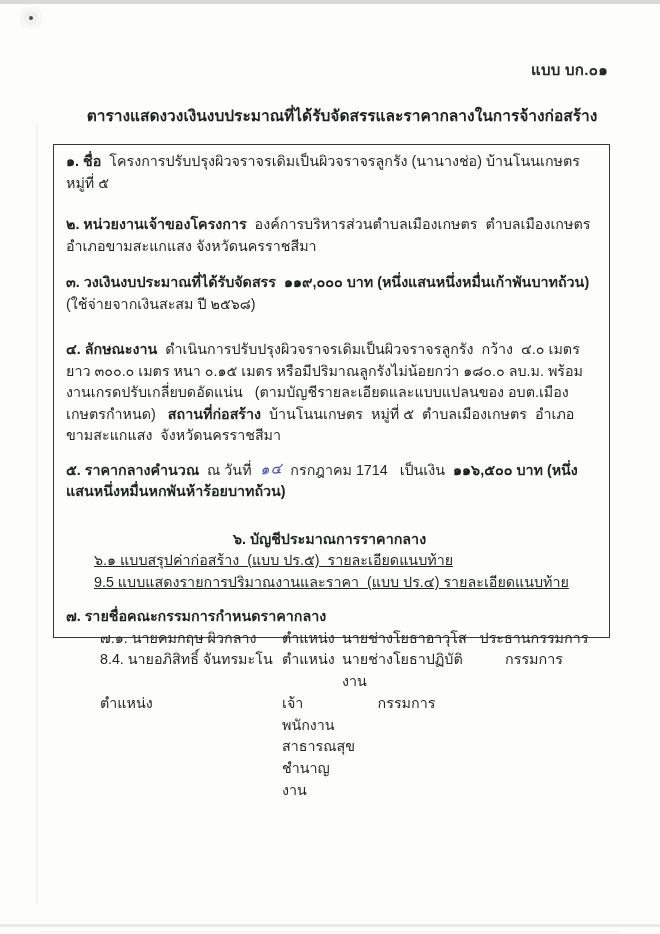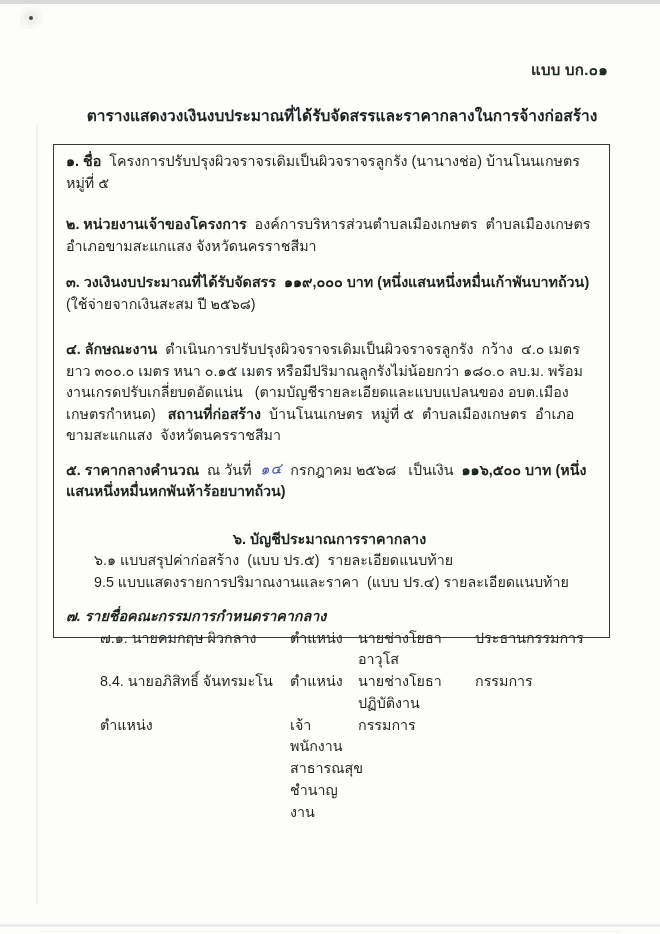--- a/index.html
+++ b/index.html
@@ -31,40 +31,40 @@
     border:1.6px solid #383838;
     box-sizing:border-box;
     padding:6px 16px 0 12px;
   }
   .box p{margin:0;font-size:14.3px;line-height:21.5px;white-space:pre-wrap;}
   .gap1{margin-top:20px !important;}
   .gap2{margin-top:15px !important;}
   .gap3{margin-top:24px !important;}
   .gap4{margin-top:12px !important;}
   .gap5{margin-top:26px !important;text-align:center;}
-  .gap6{margin-top:13px !important;font-style:italic;}
+  .gap6{margin-top:13px !important;}
   .b{font-weight:700;}
-  .sub{padding-left:28px;}
+  .sub{padding-left:28px;text-decoration:underline;}
   .handwriting{
     color:#4a55a8;
     font-style:italic;
     font-size:15px;
     letter-spacing:1px;
     display:inline-block;
     transform:rotate(-4deg) translateY(-1px);
   }
   .committee{margin-top:0;}
   .crow{
     display:grid;
     grid-template-columns:178px 56px 1fr 118px;
-    column-gap:12px;
+    column-gap:4px;
     padding-left:34px;
     font-size:14.3px;line-height:21.8px;
   }
-  .crow .role{text-align:left;}
+  .crow .role{text-align:center;}
 </style>
 </head>
 <body>
 
 <div class="page">
   <div class="speck"></div>
   <div class="scan-left"></div>
   <div class="scan-bottom"></div>
   <div class="scan-bottom2"></div>
 
@@ -74,21 +74,21 @@
   <div class="box">
 
     <p><span class="b">๑. ชื่อ</span><span>  โครงการปรับปรุงผิวจราจรเดิมเป็นผิวจราจรลูกรัง (นานางช่อ) บ้านโนนเกษตร  หมู่ที่ ๕</span></p>
 
     <p class="gap1"><span class="b">๒. หน่วยงานเจ้าของโครงการ</span><span>  องค์การบริหารส่วนตำบลเมืองเกษตร  ตำบลเมืองเกษตร  อำเภอขามสะแกแสง จังหวัดนครราชสีมา</span></p>
 
     <p class="gap2"><span class="b">๓. วงเงินงบประมาณที่ได้รับจัดสรร</span><span class="b">  ๑๑๙,๐๐๐ บาท (หนึ่งแสนหนึ่งหมื่นเก้าพันบาทถ้วน)</span><span> (ใช้จ่ายจากเงินสะสม ปี ๒๕๖๘)</span></p>
 
     <p class="gap3"><span class="b">๔. ลักษณะงาน</span><span>  ดำเนินการปรับปรุงผิวจราจรเดิมเป็นผิวจราจรลูกรัง  กว้าง  ๔.๐ เมตร ยาว ๓๐๐.๐ เมตร หนา ๐.๑๕ เมตร หรือมีปริมาณลูกรังไม่น้อยกว่า ๑๘๐.๐ ลบ.ม. พร้อมงานเกรดปรับเกลี่ยบดอัดแน่น   (ตามบัญชีรายละเอียดและแบบแปลนของ อบต.เมืองเกษตรกำหนด)   </span><span class="b">สถานที่ก่อสร้าง</span><span>  บ้านโนนเกษตร  หมู่ที่ ๕  ตำบลเมืองเกษตร  อำเภอขามสะแกแสง  จังหวัดนครราชสีมา</span></p>
 
-    <p class="gap4"><span class="b">๕. ราคากลางคำนวณ</span><span>  ณ วันที่  </span><span class="handwriting">๑๔</span><span>  กรกฎาคม ๒๕๖๘   เป็นเงิน  </span><span class="b">๑๑๖,๕๐๐ บาท (หนึ่งแสนหนึ่งหมื่นหกพันห้าร้อยบาทถ้วน)</span></p>
+    <p class="gap4"><span class="b">๕. ราคากลางคำนวณ</span><span>  ณ วันที่  </span><span class="handwriting">๑๔</span><span>  กรกฎาคม 1714   เป็นเงิน  </span><span class="b">๑๑๖,๕๐๐ บาท (หนึ่งแสนหนึ่งหมื่นหกพันห้าร้อยบาทถ้วน)</span></p>
 
     <p class="gap5 b">๖. บัญชีประมาณการราคากลาง</p>
     <p class="sub">๖.๑ แบบสรุปค่าก่อสร้าง  (แบบ ปร.๕)  รายละเอียดแนบท้าย</p>
     <p class="sub">9.5 แบบแสดงรายการปริมาณงานและราคา  (แบบ ปร.๔) รายละเอียดแนบท้าย</p>
 
     <p class="gap6 b">๗. รายชื่อคณะกรรมการกำหนดราคากลาง</p>
     <div class="committee">
       <div class="crow">
         <span>๗.๑. นายคมกฤษ  ผิวกลาง</span>
           <span>ตำแหน่ง</span>

